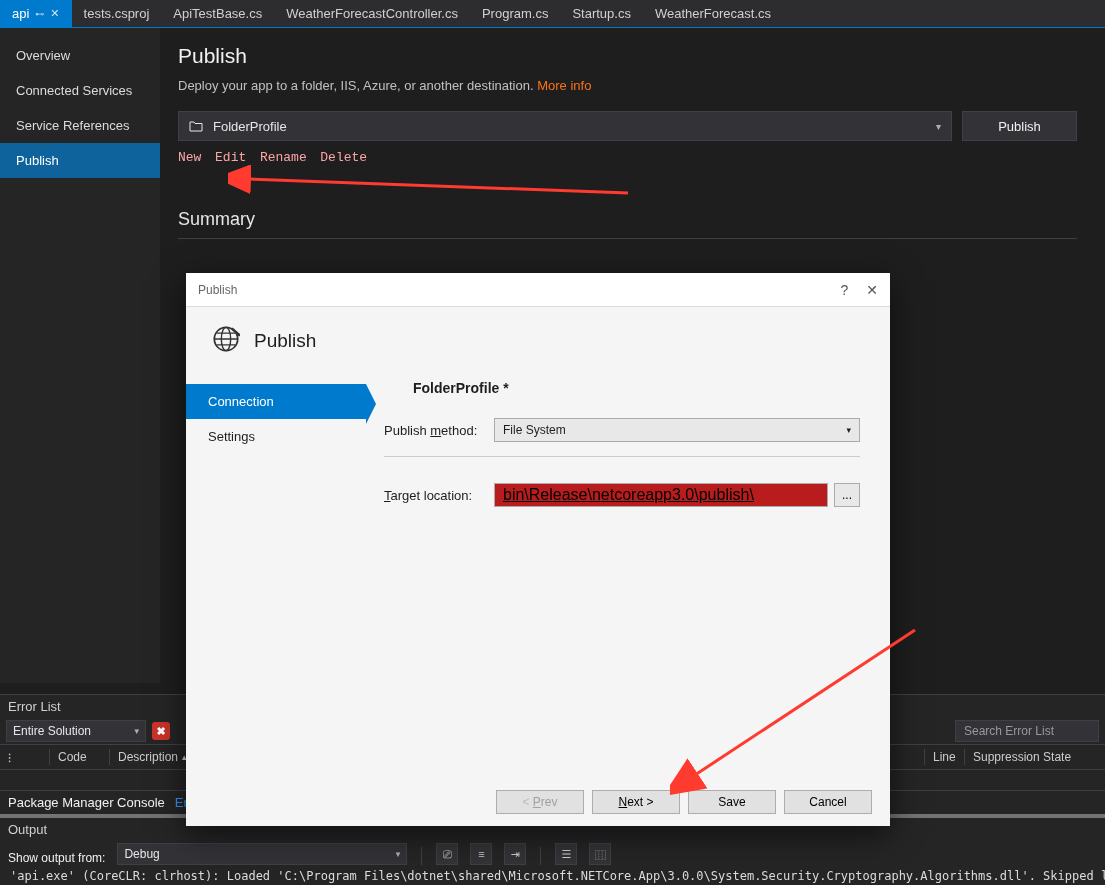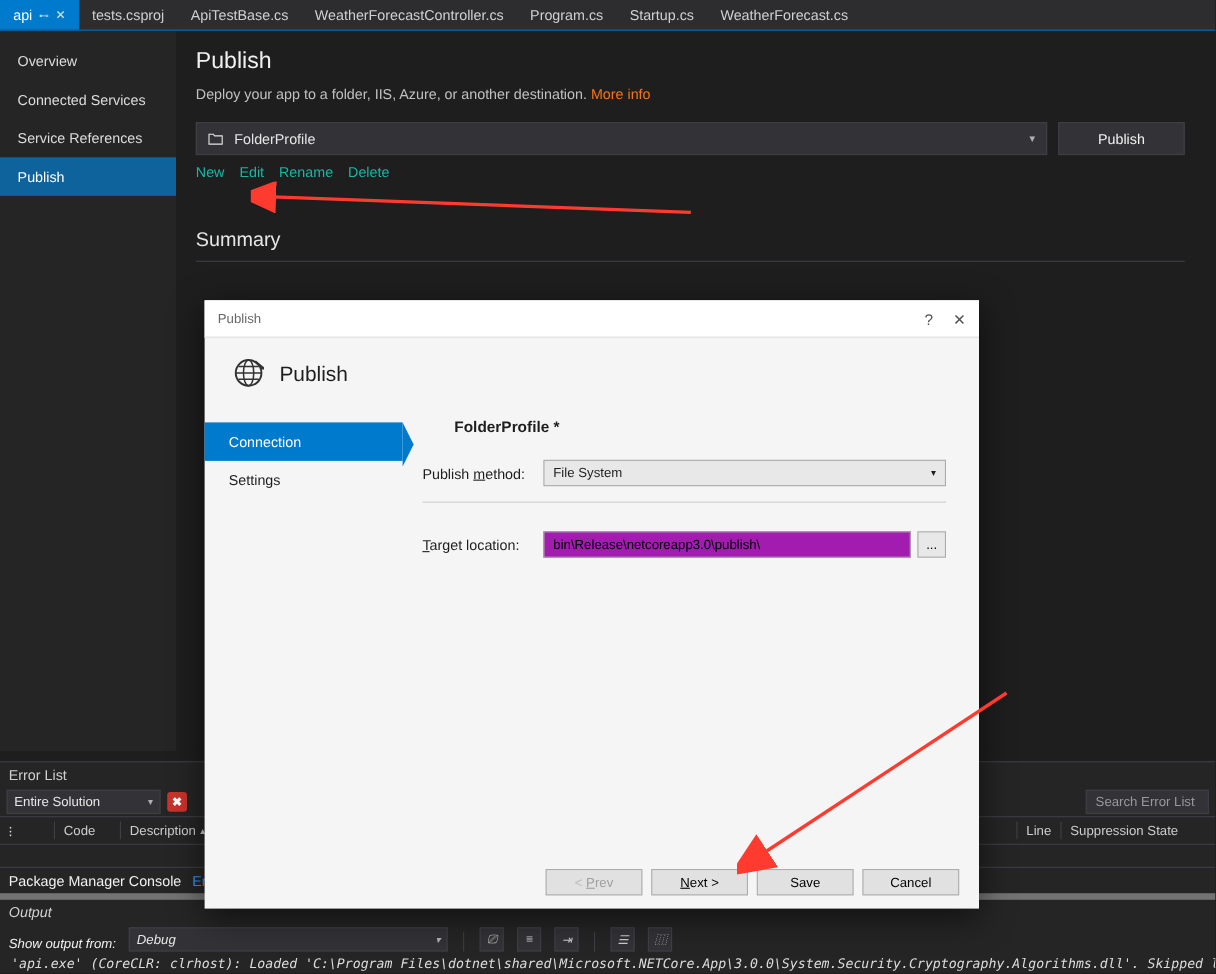--- a/index.html
+++ b/index.html
@@ -16,35 +16,35 @@
 .main { flex: 1; padding: 16px 28px 0 18px; background: #1e1e1e; }
 .h1 { font-size: 21px; font-weight: 400; margin-bottom: 10px; color: #f1f1f1; }
 .sub { color: #c0c0c0; font-size: 13px; margin-bottom: 18px; }
 .sub a { color: #f97316; text-decoration: none; cursor: pointer; }
 .profrow { display: flex; gap: 10px; align-items: center; margin-top: 16px; }
 .profile { flex: 1; background: #333337; border: 1px solid #3f3f46; height: 30px; display: flex; align-items: center; padding: 0 10px; color: #e6e6e6; position: relative; }
 .profile .fi { margin-right: 10px; display: inline-flex; }
 .profile .caret { margin-left: auto; font-size: 10px; opacity: .7; }
 .pubbtn { width: 115px; height: 30px; background: #333337; border: 1px solid #3f3f46; color: #f1f1f1; cursor: pointer; font-size: 13px; }
 .links { margin-top: 8px; font-size: 13px; }
-.links a { color: #14b8a6; text-decoration: none; cursor: pointer; margin-right: 10px; }
+.links a { color: #fca5a5; text-decoration: none; cursor: pointer; margin-right: 10px; font-family: Liberation Mono, monospace; }
 .summary { margin-top: 44px; font-size: 18px; font-weight: 400; color: #e6e6e6; border-bottom: 1px solid #3f3f46; padding-bottom: 8px; }
 .bottom { position: absolute; left: 0; right: 0; bottom: 0; }
 .pnl { background: #252526; border-top: 1px solid #3f3f46; }
 .pnlhdr { padding: 4px 8px; font-size: 13px; color: #d0d0d0; }
 .elrow { display: flex; align-items: center; gap: 6px; padding: 2px 6px; }
 .elsel { background: #333337; border: 1px solid #3f3f46; color: #e6e6e6; height: 22px; width: 140px; padding: 0 6px; display: flex; align-items: center; font-size:12px; }
 .elsel .caret { margin-left:auto; font-size:9px; opacity:.7;}
 .errx { width: 18px; height: 18px; background: #c8332b; border-radius: 3px; display:flex;align-items:center;justify-content:center;color:#fff;font-size:11px;font-weight:bold;}
-.srch { margin-left: auto; background: #333337; border: 1px solid #3f3f46; color: #999; height: 22px; padding: 0 8px; width: 112px; font-size:12px; display:flex;align-items:center;}
+.srch { margin-left: auto; background: #333337; border: 1px solid #3f3f46; color: #999; height: 22px; padding: 0 8px; width: 144px; font-size:12px; display:flex;align-items:center;}
 .thdr { display: flex; padding: 4px 0; border-top: 1px solid #3f3f46; border-bottom: 1px solid #3f3f46; font-size:12px; color:#ccc; height: 26px; align-items:center;}
 .thdr .c { padding: 0 8px; border-right: 1px solid #3f3f46; height:100%; display:flex;align-items:center;}
 .pmc { display:flex; gap:10px; padding:4px 8px; font-size:13px; border-top:1px solid #3f3f46;}
 .pmc a { color:#3794ff; text-decoration:none; cursor:pointer;}
-.out { border-top:6px solid #737373;font-style:italic; }
+.out { border-top:4px solid #737373; }
 .outhdr { padding:4px 8px; font-size:13px; color:#d0d0d0;}
 .outrow { display:flex; align-items:flex-end; gap:12px; padding:2px 8px; font-size:12px;}
 .outsel { background:#333337; border:1px solid #3f3f46; color:#e6e6e6; height:22px; width:290px; padding:0 6px; display:flex;align-items:center;}
 .outsel .caret{margin-left:auto;font-size:9px;opacity:.7;}
 .tbbtn { width:22px;height:22px;background:#333337;border:1px solid #3f3f46;display:flex;align-items:center;justify-content:center;color:#ccc;font-size:11px;}
 .outtxt { padding:2px 10px; font-family:Consolas,monospace; font-size:12px; color:#dcdcdc; white-space:nowrap; overflow:hidden;}
 
 
 .dlg { position: absolute; left: 186px; top: 273px; width: 704px; height: 553px; background: #f5f5f5; color: #1e1e1e; box-shadow: 0 8px 30px rgba(0,0,0,.6); display:flex; flex-direction:column; }
 .dlgtitle { height: 34px; display: flex; align-items: center; padding: 0 12px; font-size: 12px; color: #666; border-bottom: 1px solid #ddd; background:#fff;}
@@ -58,21 +58,21 @@
 .step.sel { background: #007acc; color:#fff; }
 .step.sel::after { content:''; position:absolute; right:-10px; top:0; width:0;height:0; border-top:20px solid transparent; border-bottom:20px solid transparent; border-left:10px solid #007acc;}
 .form { flex:1; padding: 6px 30px 0 18px; }
 .form .ttl { font-weight:600; font-size:14px; margin-bottom:22px;padding-left:29px;}
 .frow { display:flex; align-items:center; margin-bottom:10px; }
 .flbl { width: 110px; font-size:13px; color:#1e1e1e; }
 .flbl u { text-decoration:underline; }
 .fsel { flex:1; height:24px; background:#e8e8e8; border:1px solid #ababab; padding:0 8px; display:flex;align-items:center; font-size:12px;}
 .fsel .caret { margin-left:auto; font-size:9px;}
 .hr { border:0; border-top:1px solid #ccc; margin: 14px 0 26px;}
-.finp { flex:1; height:24px; background:#a21caf; border:1px solid #ababab; padding:0 8px; font-size:12px; }
+.finp { flex:1; height:24px; background:#b91c1c; border:1px solid #ababab; padding:0 8px; font-size:16px;text-decoration:underline; }
 .fbtn { width:26px; height:24px; background:#e8e8e8; border:1px solid #ababab; margin-left:6px; font-size:12px; cursor:pointer;}
 .dlgfoot { height: 48px; display:flex; justify-content:flex-end; align-items:center; gap:8px; padding:0 18px;}
 .dbtn { width:88px; height:24px; background:#e1e1e1; border:1px solid #adadad; font-size:12px; cursor:pointer;}
 .dbtn.dis { color:#a0a0a0; }
 
 
 .arrow1 { position:absolute; pointer-events:none; }
 </style>
 </head>
 <body>

